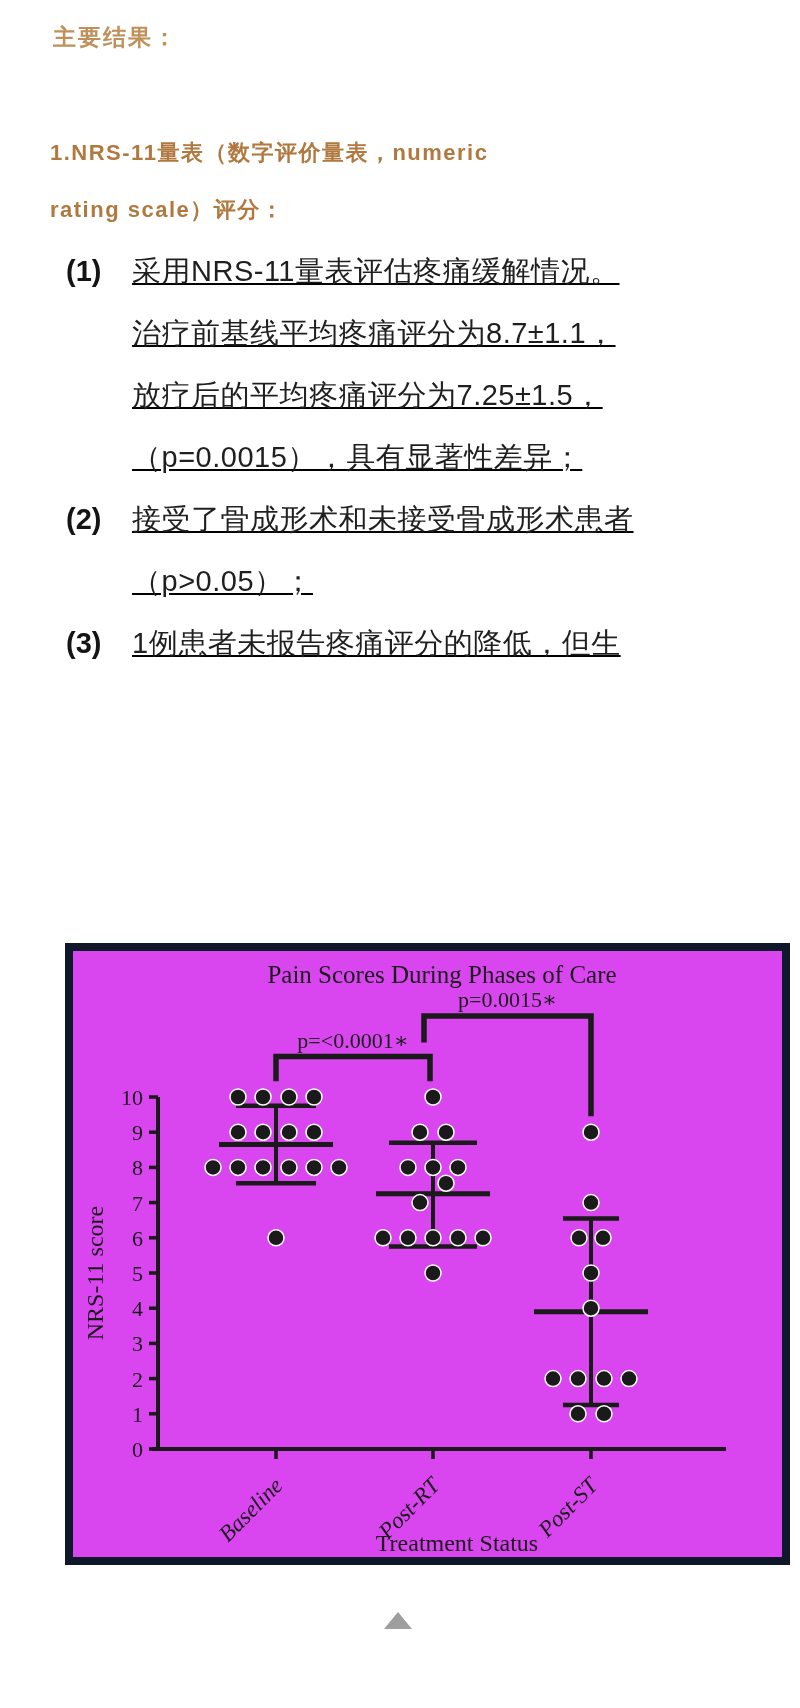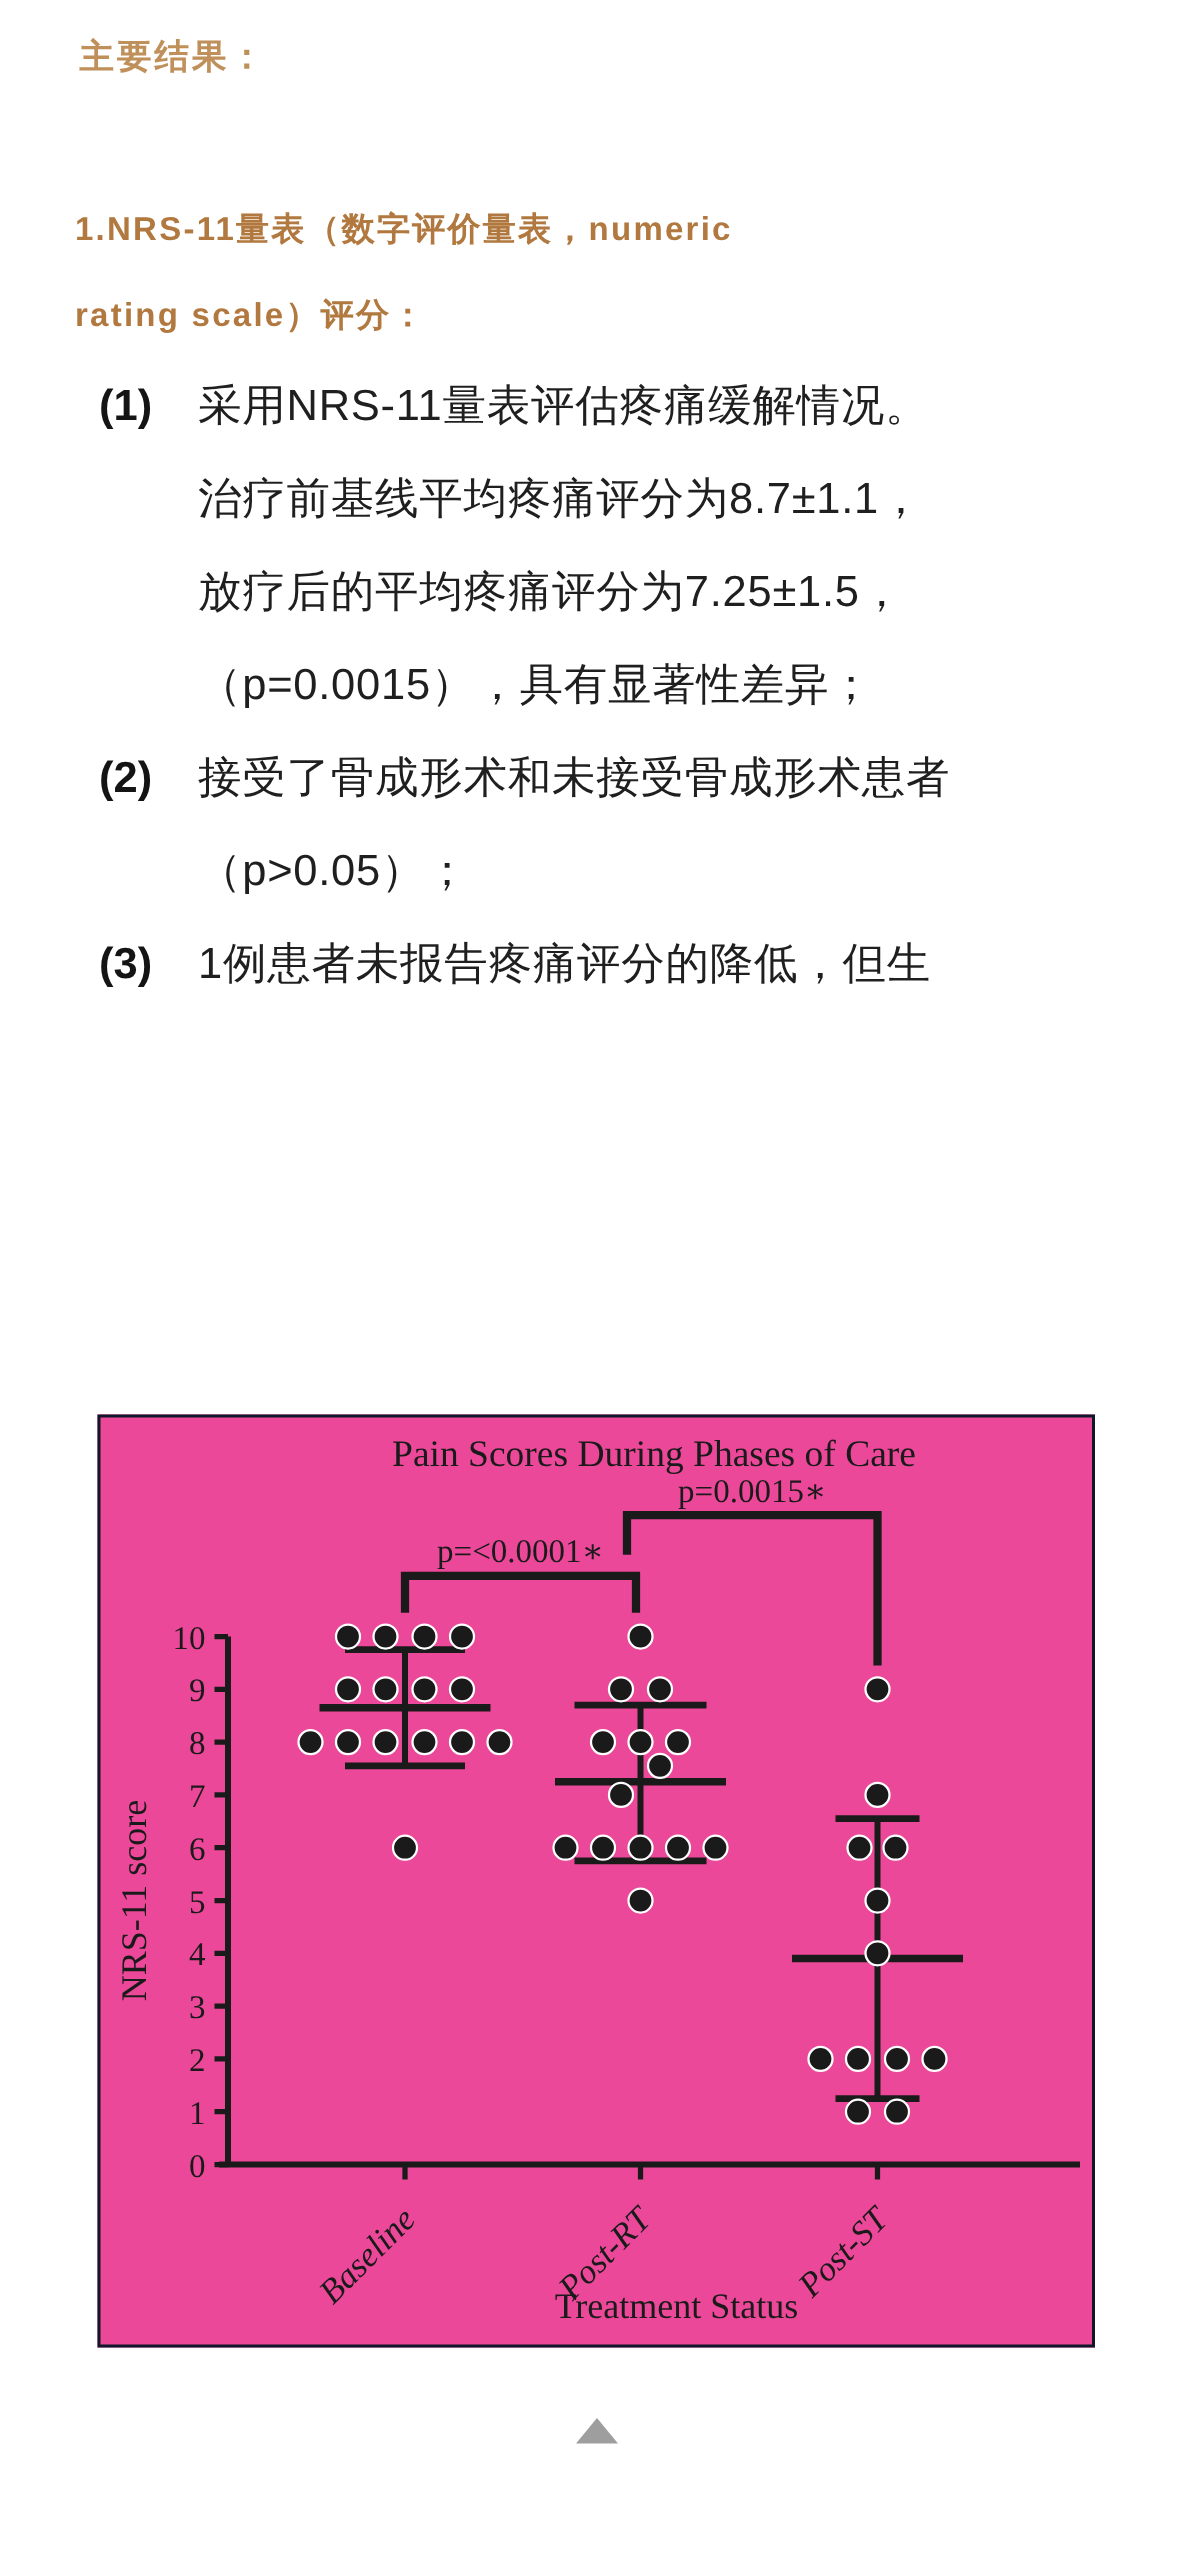--- a/index.html
+++ b/index.html
@@ -15,29 +15,29 @@
   .section-heading{
     position:absolute;left:50px;top:124px;width:680px;
     font-weight:700;font-size:22px;line-height:57px;
     letter-spacing:1.5px;color:#b1793f;
   }
   .body-list{position:absolute;left:66px;top:240px;width:648px;}
   .list-item{display:flex;}
   .item-marker{
     flex:none;width:66px;font-weight:700;font-size:29px;line-height:62px;color:#141414;
   }
-  .item-lines{flex:1;min-width:0;}
+  .item-lines{flex:1;min-width:0;text-decoration:underline;}
   .text-line{
     font-size:29px;line-height:62px;color:#1f1f1f;
     text-align:justify;letter-spacing:0.5px;white-space:normal;
   }
   .text-line.spread{text-align-last:justify;-moz-text-align-last:justify;}
   .figure-box{
-    position:absolute;left:65px;top:943px;width:665px;height:622px;
-    border:2px solid #0f172a;box-sizing:border-box;background:#ec4899;
+    position:absolute;left:65px;top:943px;width:725px;height:622px;
+    border:8px solid #0f172a;box-sizing:border-box;background:#d946ef;
   }
   .figure-box svg{display:block;width:661px;height:618px;}
   .caption-arrow{
     position:absolute;left:384px;top:1612px;width:0;height:0;
     border-left:14px solid transparent;border-right:14px solid transparent;
     border-bottom:17px solid #9e9e9e;
   }
   .figure-caption{
     position:absolute;left:0;top:1719px;width:644px;text-align:center;
     font-size:27px;line-height:40px;color:#83878a;letter-spacing:1px;

